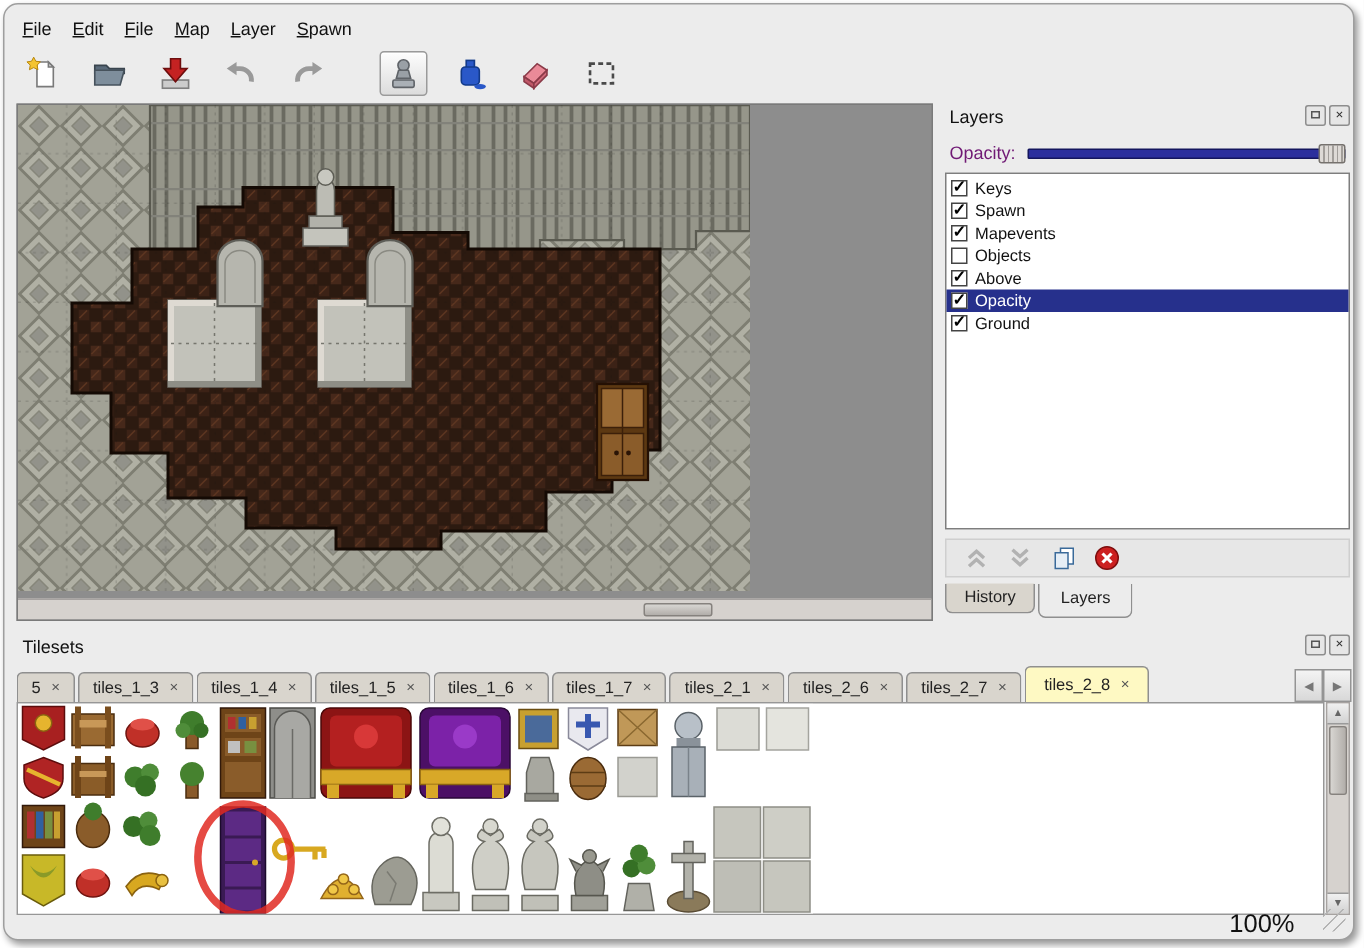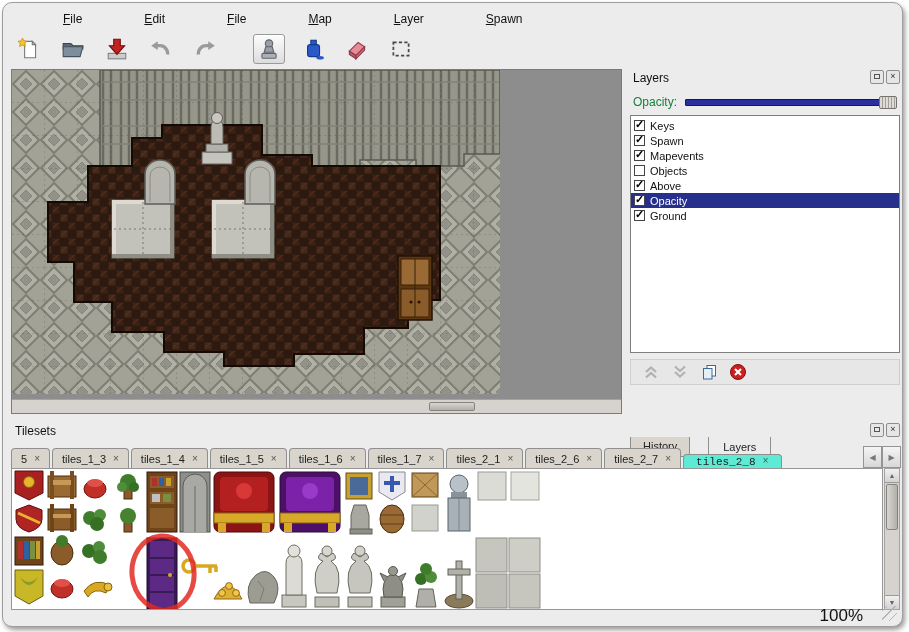--- a/index.html
+++ b/index.html
@@ -4,64 +4,64 @@
 <style>
   * { margin:0; padding:0; box-sizing:border-box; }
   html,body { background:#fff; font-family:"Liberation Sans", sans-serif; }
   .stage { position:relative; width:909px; height:632px; background:#fff; overflow:hidden; }
   .window { position:absolute; left:2px; top:2px; width:901px; height:625px;
             background:#ececec; border:1px solid #9e9e9e; border-radius:10px;
             box-shadow:2px 3px 5px rgba(0,0,0,.4); }
 
   
   .menubar { position:absolute; left:8px; top:6px; height:20px; display:flex; align-items:center; }
-  .menu-item { display:inline-block; font-size:12px; color:#111; padding:2px 10px 2px 4px; cursor:default;margin-left:48px; }
+  .menu-item { display:inline-block; font-size:12px; color:#111; padding:2px 10px 2px 4px; cursor:default; }
   .menu-item::first-letter { text-decoration:underline; }
 
   
   .toolbar { position:absolute; left:10px; top:28px; height:36px; display:flex; align-items:center; gap:12px; }
   .tbtn { width:32px; height:30px; display:flex; align-items:center; justify-content:center; border:1px solid transparent; border-radius:3px; }
   .tbtn.active { border:1px solid #9a9a9a; background:linear-gradient(#fdfdfd,#dcdcdc); box-shadow:inset 0 1px 0 #fff; }
   .tsep { width:8px; }
 
   
   .canvas { position:absolute; left:8px; top:66px; width:611px; height:345px; background:#8d8d8d; border:1px solid #7a7a7a; overflow:hidden; }
   .map-render { position:absolute; left:0; top:0; }
   .hscroll { position:absolute; left:0; bottom:0; width:100%; height:14px; background:#d6d2ce; border-top:1px solid #a6a2a0; }
   .hscroll .handle { position:absolute; left:417px; top:2px; width:46px; height:9px; background:linear-gradient(#d8d6d2,#b2aeaa); border:1px solid #86827e; border-radius:2px; }
 
   
   .layers-dock { position:absolute; left:624px; top:66px; width:276px; height:349px; }
   .dock-title { position:absolute; left:6px; top:2px; font-size:12px; color:#111; }
   .dock-btn { position:absolute; top:1px; width:14px; height:14px; background:#e6e6e6; border:1px solid #8d8d8d;
               font-size:9px; line-height:11px; text-align:center; color:#333; border-radius:2px; }
   .dock-btn .inner-box { width:6px; height:5px; border:1px solid #555; margin:3px auto 0; }
-  .op-label { position:absolute; left:6px; top:26px; font-size:12px; color:#15803d; }
+  .op-label { position:absolute; left:6px; top:26px; font-size:12px; color:#701a75; }
   .slider { position:absolute; left:58px; right:6px; top:26px; height:14px; }
   .slider .track { position:absolute; left:0; right:0; top:4px; height:7px; background:#2b2f9d; border:1px solid #14165e; border-radius:1px; }
   .slider .shandle { position:absolute; right:0; top:1px; width:18px; height:13px; border:1px solid #76726e; border-radius:2px;
               background:repeating-linear-gradient(90deg,#dedad6 0 2px,#a29e9a 2px 3px); }
   .layer-list { position:absolute; left:3px; top:46px; width:270px; height:238px; background:#fff; border:1px solid #7e7e7e; padding-top:2px; }
   .layer-row { display:flex; align-items:center; height:15px; padding-left:3px; font-size:11px; color:#111; }
   .layer-row.selected { background:#26308c; color:#fff; }
   .cb { width:11px; height:11px; background:#fff; border:1px solid #444; margin-right:5px; position:relative; flex:0 0 auto; }
   .cb .mark { display:none; font-style:normal; position:absolute; left:0px; top:-3px; font-size:11px; font-weight:bold; color:#000; }
   .cb.checked .mark { display:block; }
   .layer-btns { position:absolute; left:3px; top:290px; width:270px; height:26px; background:#e7e7e7; border:1px solid #cfcfcf; display:flex; align-items:center; gap:9px; padding-left:10px; }
   .lb { width:20px; height:20px; display:flex; align-items:center; justify-content:center; }
-  .layer-tabs { position:absolute; left:3px; top:320px; height:26px; display:flex; align-items:flex-start; gap:18px;margin-top:48px; }
+  .layer-tabs { position:absolute; left:3px; top:320px; height:26px; display:flex; align-items:flex-start; gap:2px; }
   .ltab { font-size:11px; padding:3px 12px 4px; background:#d9d5cd; border:1px solid #8f8f8f; border-top:none; border-radius:0 0 5px 5px; color:#222; }
   .ltab.active { background:#ececec; padding:4px 14px 6px; }
 
   
   .tilesets-dock { position:absolute; left:6px; top:419px; width:894px; height:204px; }
   .ts-tabs { position:absolute; left:2px; top:20px; right:42px; height:27px; display:flex; align-items:flex-end; gap:2px; overflow:hidden; }
   .ttab { display:flex; align-items:center; gap:7px; font-size:11px; color:#222; background:#d9d5cd; border:1px solid #8f8f8f; border-bottom:none;
           border-radius:4px 4px 0 0; padding:3px 9px 4px; height:21px; white-space:nowrap; }
-  .ttab.active { background:#5eead4; height:15px; padding:4px 12px 5px;font-family:Liberation Mono, monospace; }
+  .ttab.active { background:#fef9c3; height:25px; padding:4px 12px 5px; }
   .tabx { font-size:10px; color:#555; line-height:9px; }
   .tab-arrows { position:absolute; right:2px; top:24px; display:flex; }
   .arrow-btn { width:19px; height:22px; background:linear-gradient(#f4f4f4,#d8d8d8); border:1px solid #949494; font-size:8px; color:#777;
                display:flex; align-items:center; justify-content:center; }
   .ts-content { position:absolute; left:2px; top:46px; width:872px; height:142px; background:#fff; border:1px solid #979797; overflow:hidden; }
   .vscroll { position:absolute; left:875px; top:46px; width:16px; height:142px; background:#d6d2ce; border:1px solid #a6a2a0; }
   .vbtn { position:absolute; left:0; width:14px; height:14px; background:linear-gradient(#f0f0f0,#d2d2d2); border-bottom:1px solid #9a9a9a;
           font-size:7px; color:#666; display:flex; align-items:center; justify-content:center; }
   .vbtn.down { bottom:0; border-top:1px solid #9a9a9a; border-bottom:none; }
   .vhandle { position:absolute; left:1px; top:15px; width:12px; height:46px; background:linear-gradient(90deg,#d8d6d2,#b2aeaa); border:1px solid #86827e; border-radius:2px; }

